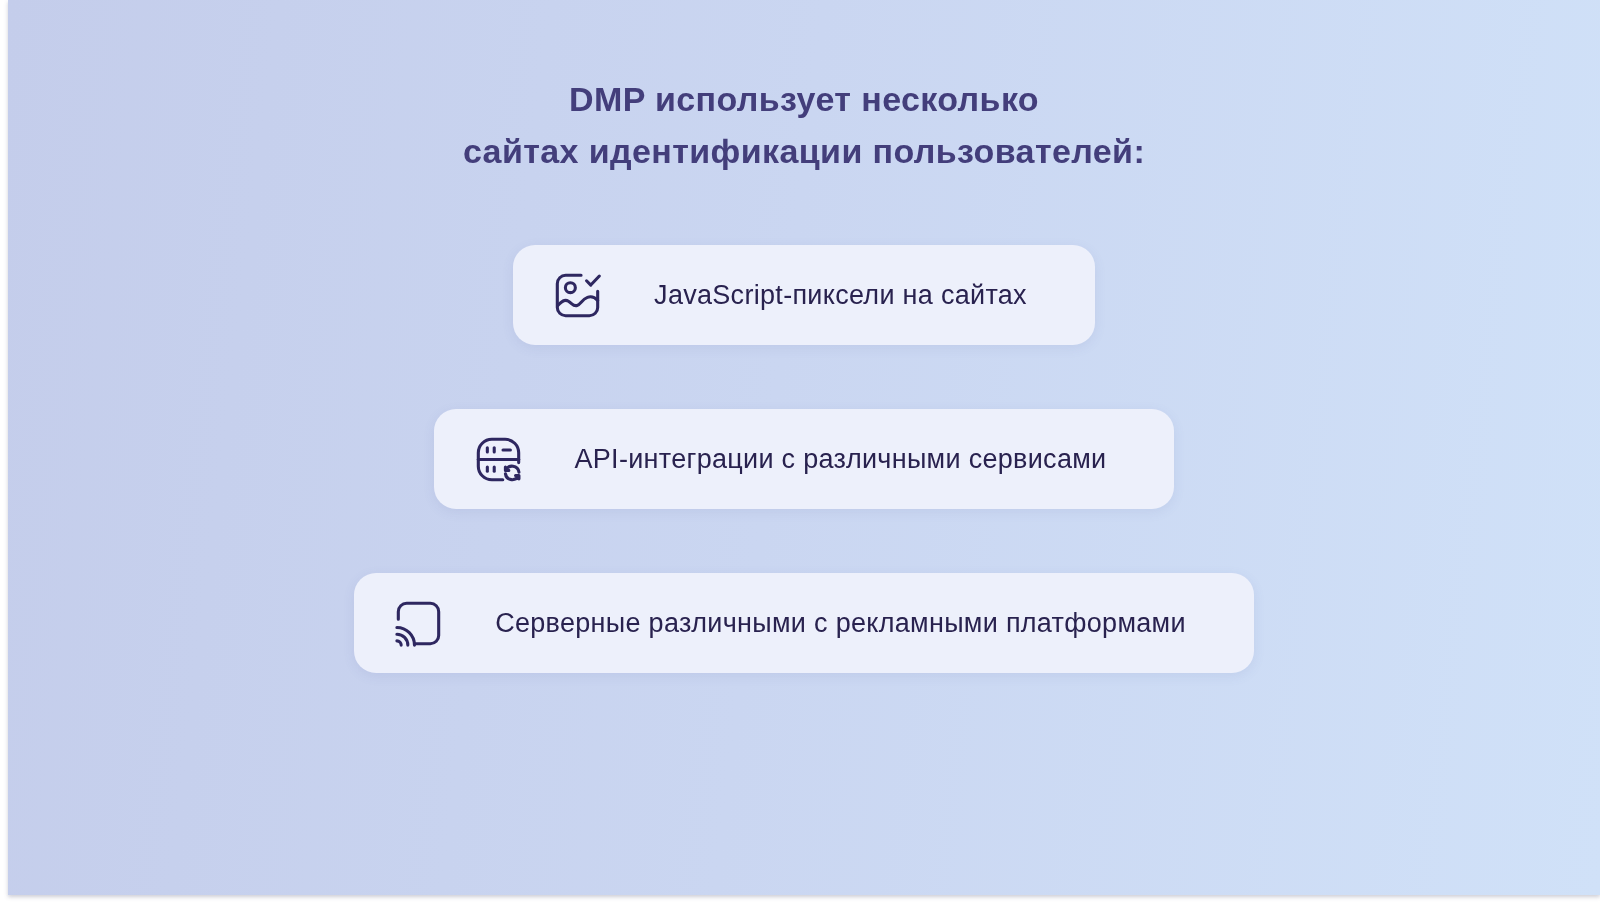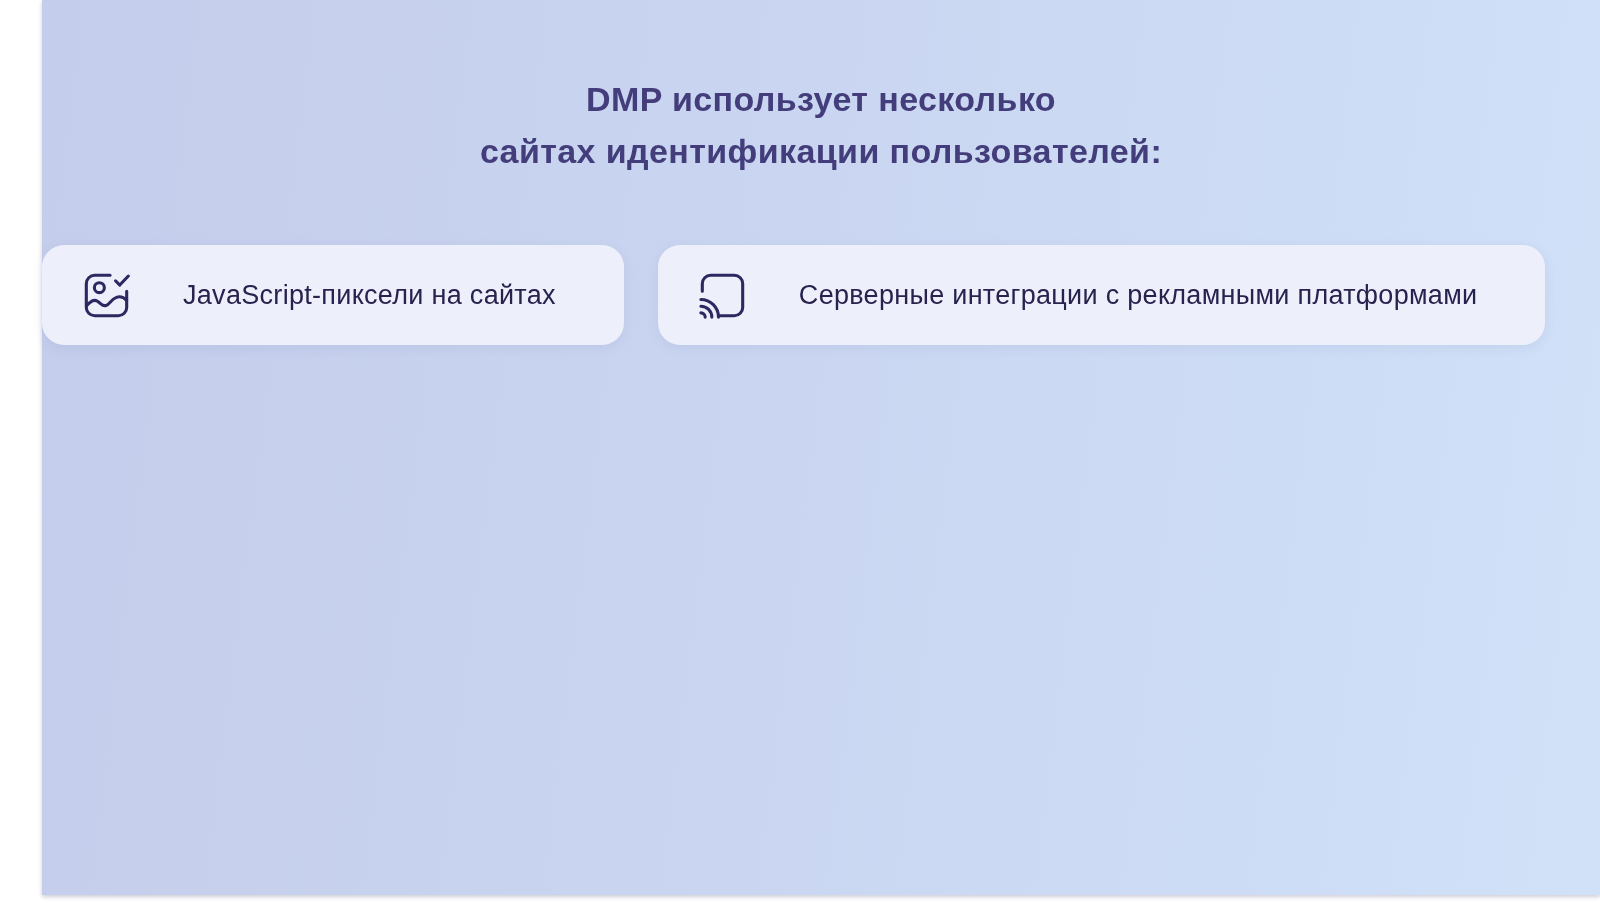--- a/index.html
+++ b/index.html
@@ -18,37 +18,37 @@
     font-family:"Liberation Sans", sans-serif;
     background:var(--frame-color);
     position:relative;
     overflow:hidden;
   }
   .canvas{
     position:absolute;
     left:8px; top:0; right:0; bottom:8px;
     background:linear-gradient(97deg, var(--bg-grad-start) 0%, var(--bg-grad-mid) 48%, var(--bg-grad-end) 100%);
     box-shadow:0 2px 4px rgba(60,60,90,0.25);
-    margin-left:34px;
   }
   .slide-title{
     padding-top:74px;
     text-align:center;
     color:var(--title-color);
     font-size:34px;
     font-weight:700;
     line-height:1.52;
     letter-spacing:0.4px;
   }
   .slide-title span{display:block;}
   .cards{
     margin-top:68px;
     display:flex;
+    flex-direction:column;
     align-items:center;
-    gap:34px;
+    gap:64px;
   }
   .card{
     height:100px;
     border-radius:22px;
     background:var(--card-bg);
     display:flex;
     align-items:center;
     padding:0 68px 0 36px;
     gap:48px;
     box-shadow:0 3px 12px rgba(85,95,165,0.10);
@@ -93,27 +93,45 @@
           <path d="M13.5 3.5H7A3.5 3.5 0 0 0 3.5 7v10A3.5 3.5 0 0 0 7 20.5h10a3.5 3.5 0 0 0 3.5-3.5v-6.8"></path>
           <circle cx="9" cy="8.7" r="2.1"></circle>
           <path d="M3.6 16.3c1.7-1.9 3-2.9 4.6-1.9 1.6 1 2.1 2.3 3.6 1.8 1.6-.5 2-2.5 4.4-3.4 1.8-.7 3.1 0 4.3 1.3"></path>
           <path d="M15.8 5.8l1.8 1.8 3.6-3.8"></path>
         </svg>
       </span>
       <span class="card-label">JavaScript-пиксели на сайтах</span>
     </div>
 
 
+    <div class="card">
+      <span class="card-icon">
+        <svg viewBox="0 0 24 24" aria-hidden="true">
+          <path d="M13.8 20.5h-4.6a5.7 5.7 0 0 1-5.7-5.7V9.2a5.7 5.7 0 0 1 5.7-5.7h5.6a5.7 5.7 0 0 1 5.7 5.7v4.1"></path>
+          <path d="M3.5 12h17"></path>
+          <path d="M7.3 7.1v1.7"></path>
+          <path d="M10.2 7.1v1.7"></path>
+          <path d="M13.9 8h3.1"></path>
+          <path d="M7.3 15.2v1.7"></path>
+          <path d="M10.2 15.2v1.7"></path>
+          <g transform="translate(13.5,13.4) scale(0.355)">
+            <path class="thick" d="M20 11A8.1 8.1 0 0 0 4.5 9M4 5v4h4"></path>
+            <path class="thick" d="M4 13a8.1 8.1 0 0 0 15.5 2m.5 4v-4h-4"></path>
+          </g>
+        </svg>
+      </span>
+      <span class="card-label">API-интеграции с различными сервисами</span>
+    </div>
 
     <div class="card">
       <span class="card-icon">
         <svg viewBox="0 0 24 24" aria-hidden="true">
           <path d="M3.5 10.2V7A3.5 3.5 0 0 1 7 3.5h10A3.5 3.5 0 0 1 20.5 7v10a3.5 3.5 0 0 1-3.5 3.5H10.6"></path>
           <path d="M2.9 19.3a1.8 1.8 0 0 1 1.8 1.8"></path>
           <path d="M2.9 16.5a4.6 4.6 0 0 1 4.6 4.6"></path>
           <path d="M2.9 13.7a7.4 7.4 0 0 1 7.4 7.4"></path>
         </svg>
       </span>
-      <span class="card-label">Серверные интеграции с рекламными платформами</span>
+      <span class="card-label">Серверные различными с рекламными платформами</span>
     </div>
 
   </div>
 </div>
 
 </body></html>

